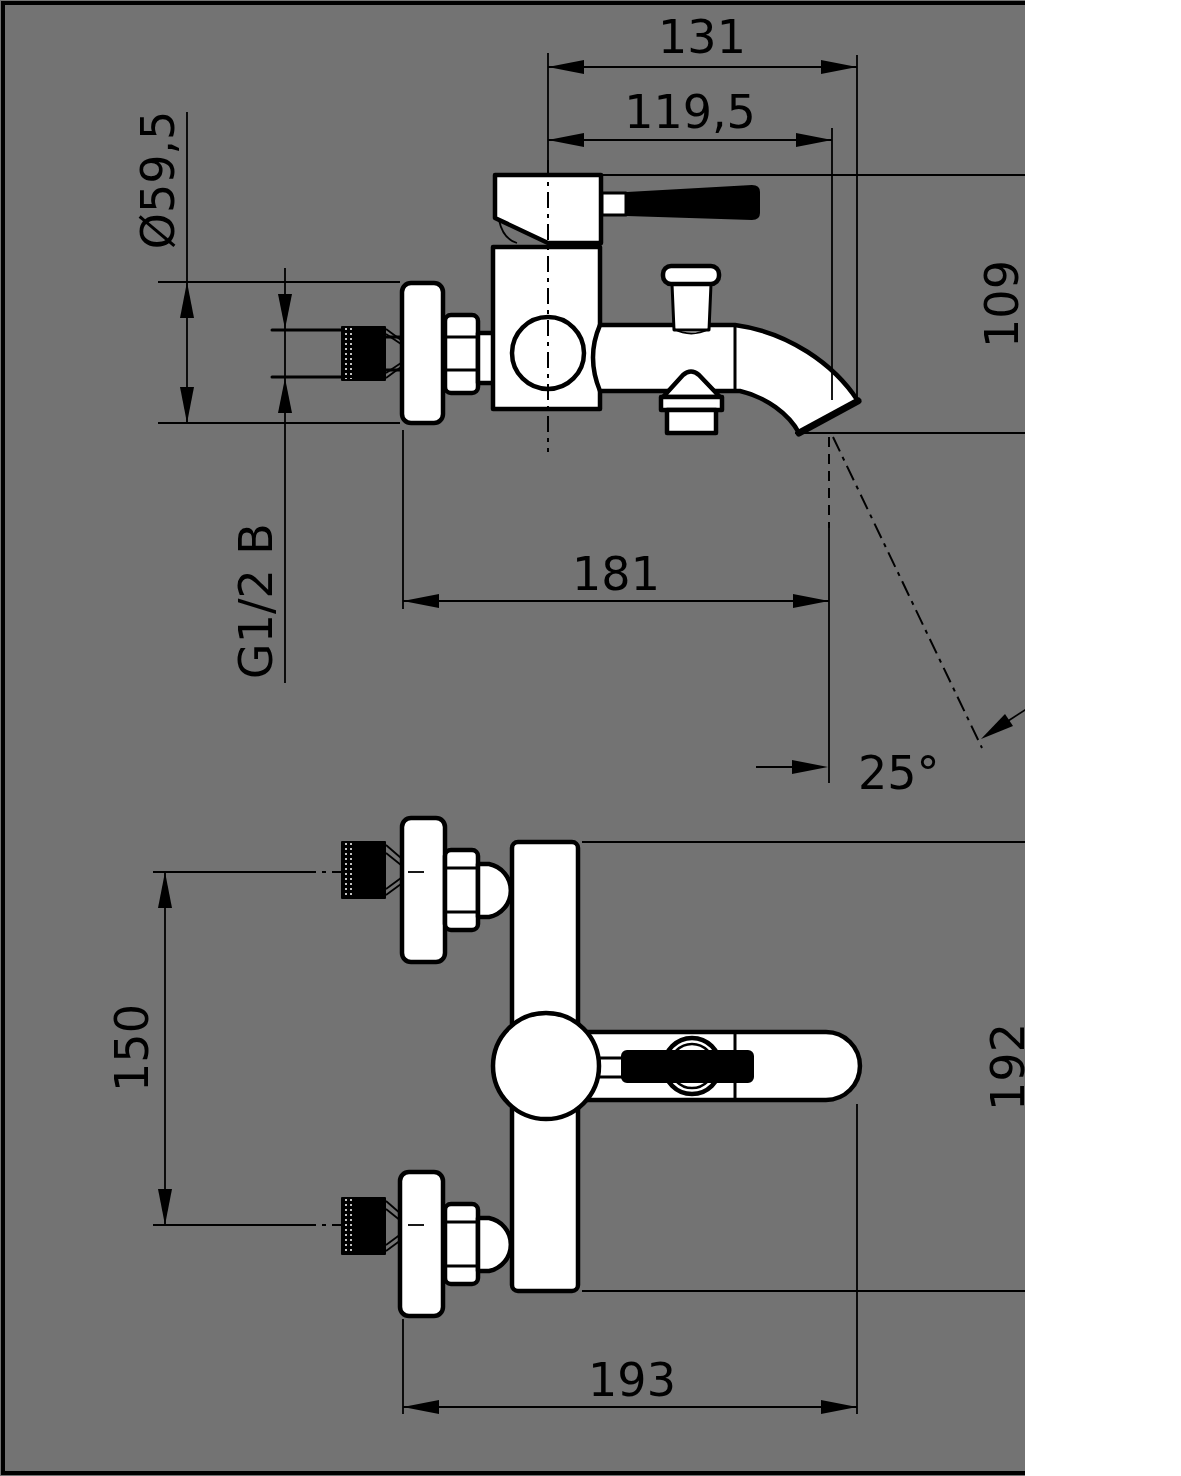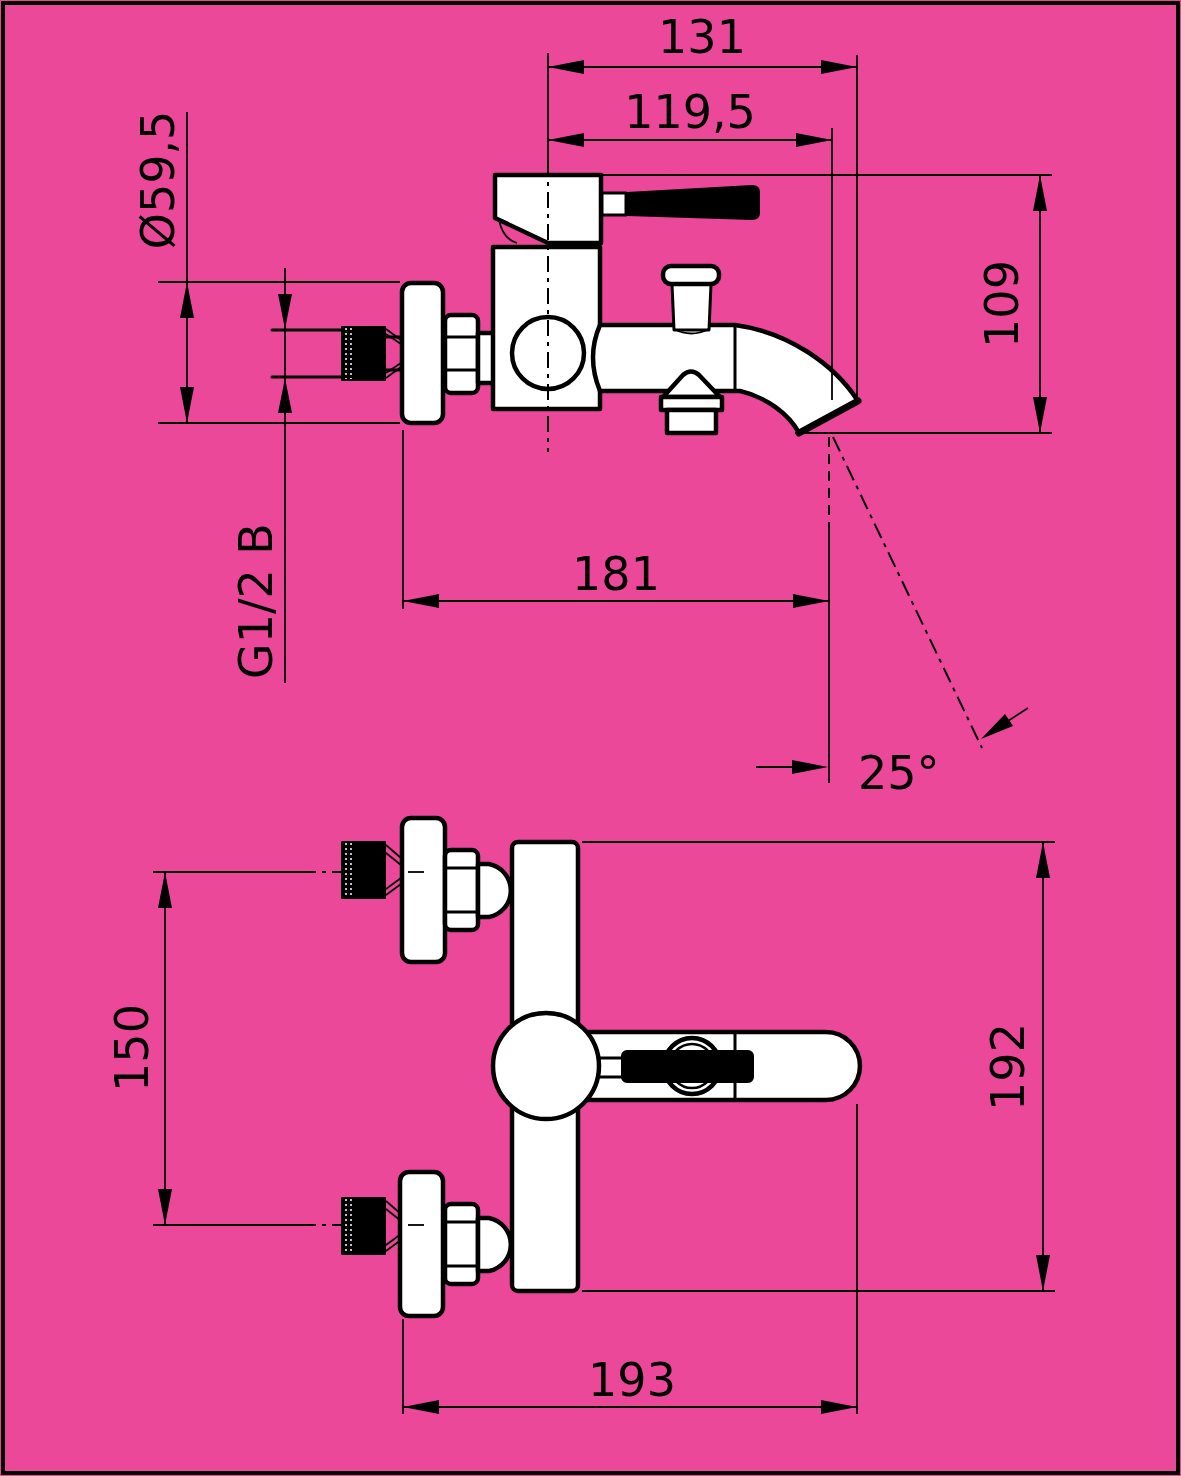--- a/index.html
+++ b/index.html
@@ -1,16 +1,16 @@
 <!DOCTYPE html>
 <html><head>
 <meta charset="utf-8">
 <style>
   html,body{margin:0;padding:0;background:#ffffff;}
-  .canvas{position:relative;width:1181px;height:1476px;background:#ec4899;overflow:hidden;}
+  .canvas{position:relative;width:1025px;height:1476px;background:#737373;overflow:hidden;}
   svg{position:absolute;left:0;top:0;}
   .outline{fill:#ffffff;stroke:#000000;stroke-width:4.5;stroke-linejoin:round;stroke-linecap:round;}
   .outline3{fill:#ffffff;stroke:#000000;stroke-width:3;stroke-linejoin:round;}
   .med{fill:none;stroke:#000000;stroke-width:3;stroke-linecap:round;}
   .thick{fill:none;stroke:#000000;stroke-width:7;stroke-linecap:round;}
   .blackfill{fill:#000000;stroke:#000000;stroke-width:2;stroke-linejoin:round;}
   .dim{fill:none;stroke:#000000;stroke-width:1.8;}
   .arrow{fill:#000000;stroke:none;}
   .cl{fill:none;stroke:#000000;stroke-width:2;stroke-dasharray:16 6 4 6;}
   .dash{fill:none;stroke:#000000;stroke-width:2;stroke-dasharray:10 7;}

